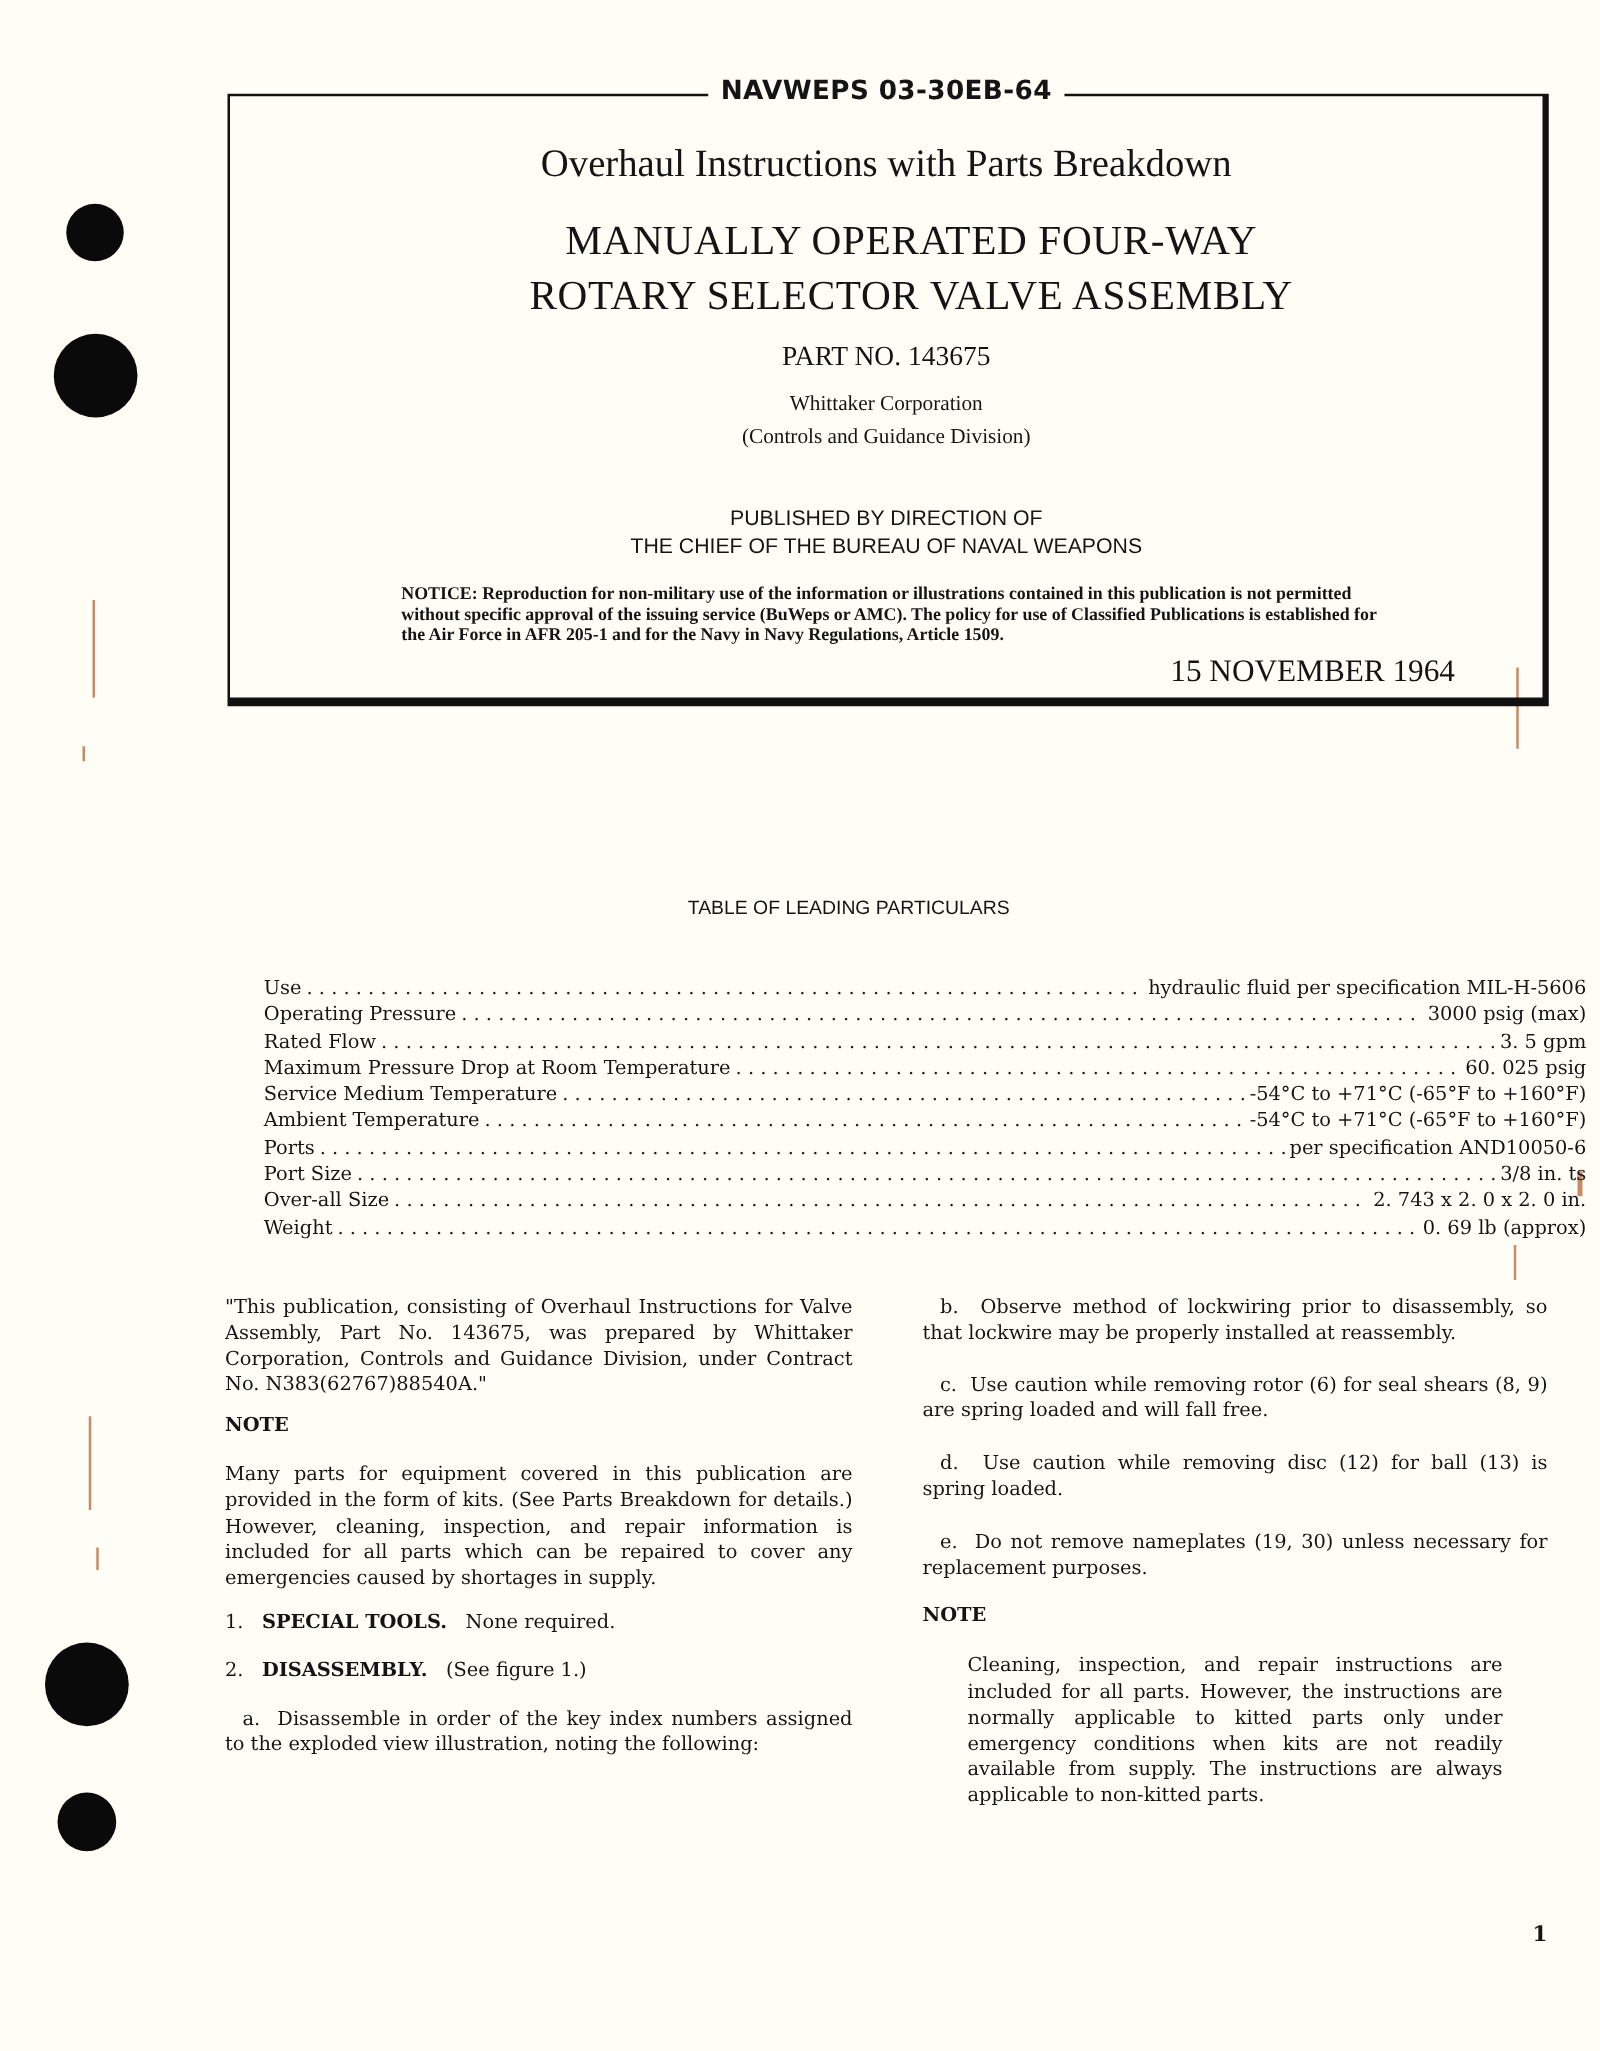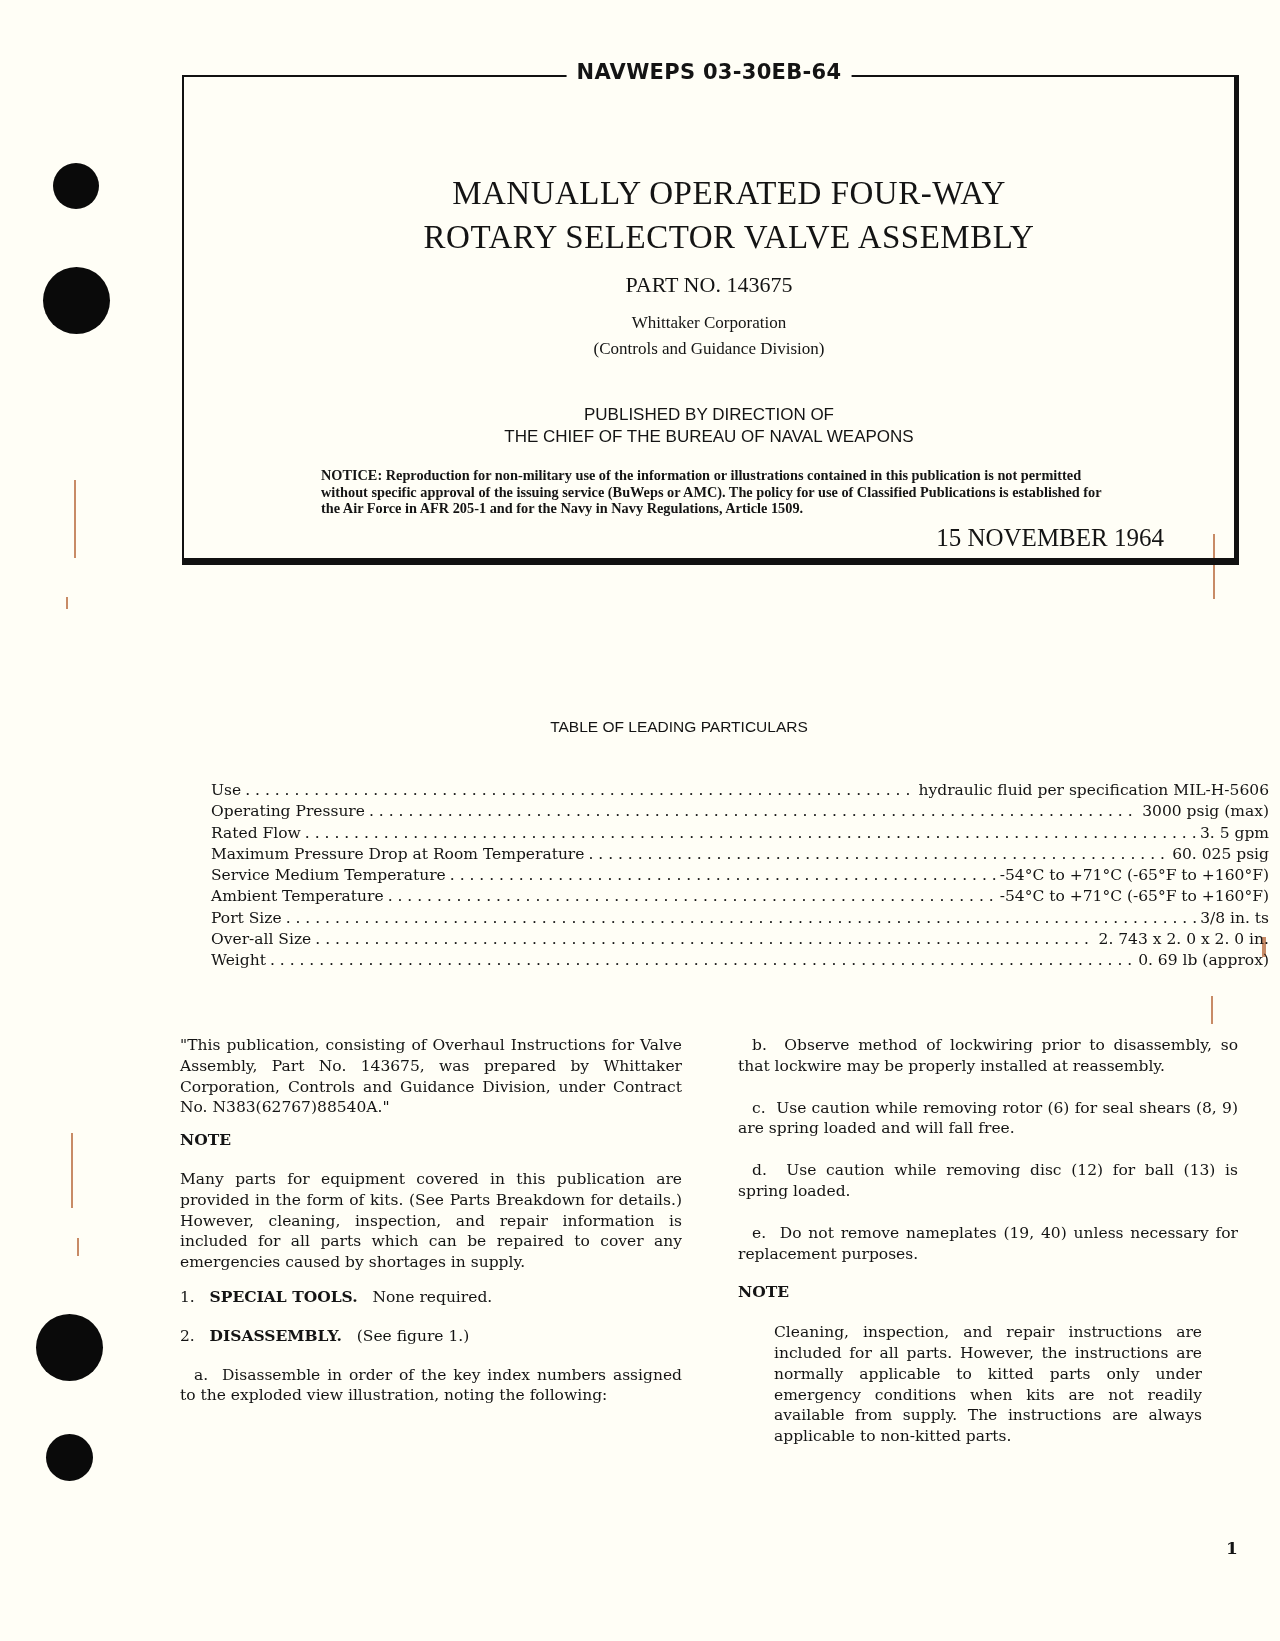--- a/index.html
+++ b/index.html
@@ -84,20 +84,21 @@
 <div class="stain" style="left:74px;top:480px;height:78px;"></div>
 <div class="stain" style="left:66px;top:597px;height:12px;"></div>
 <div class="stain" style="left:71px;top:1133px;height:75px;"></div>
 <div class="stain" style="left:77px;top:1238px;height:18px;"></div>
 <div class="stain" style="left:1213px;top:534px;height:65px;"></div>
 <div class="stain" style="left:1211px;top:996px;height:28px;"></div>
 <div class="stain" style="left:1262px;top:937px;height:20px;width:4px;"></div>
 
 <div class="box">
   <div class="doc-number">NAVWEPS 03-30EB-64</div>
+  <div class="c subtitle">Overhaul Instructions with Parts Breakdown</div>
   <div class="c title t1">MANUALLY OPERATED FOUR-WAY</div>
   <div class="c title t2">ROTARY SELECTOR VALVE ASSEMBLY</div>
   <div class="c partno">PART NO. 143675</div>
   <div class="c mfr">Whittaker Corporation</div>
   <div class="c pub pub1">PUBLISHED BY DIRECTION OF</div>
   <div class="c div">(Controls and Guidance Division)</div>
   <div class="c pub pub2">THE CHIEF OF THE BUREAU OF NAVAL WEAPONS</div>
   <div class="notice">NOTICE: Reproduction for non-military use of the information or illustrations contained in this publication is not permitted without specific approval of the issuing service (BuWeps or AMC). The policy for use of Classified Publications is established for the Air Force in AFR 205-1 and for the Navy in Navy Regulations, Article 1509.</div>
   <div class="date">15 NOVEMBER 1964</div>
 </div>
@@ -128,20 +129,25 @@
       <span class="lbl">Service Medium Temperature</span>
       <span class="dots"></span>
       <span class="val">-54°C to +71°C (-65°F to +160°F)</span>
     </div>
   <div class="row">
       <span class="lbl">Ambient Temperature</span>
       <span class="dots"></span>
       <span class="val">-54°C to +71°C (-65°F to +160°F)</span>
     </div>
   <div class="row">
+      <span class="lbl">Ports</span>
+      <span class="dots"></span>
+      <span class="val">per specification AND10050-6</span>
+    </div>
+  <div class="row">
       <span class="lbl">Port Size</span>
       <span class="dots"></span>
       <span class="val">3/8 in. ts</span>
     </div>
   <div class="row">
       <span class="lbl">Over-all Size</span>
       <span class="dots"></span>
       <span class="val">2. 743 x 2. 0 x 2. 0 in.</span>
     </div>
   <div class="row">
@@ -163,18 +169,18 @@
   </p>
   <p style="margin-top:18px;text-indent:14px;">
     <span>a.</span>&nbsp;&nbsp;<span>Disassemble in order of the key index numbers assigned to the exploded view illustration, noting the following:</span>
   </p>
 </div>
 
 <div class="col right" style="top:1035px;">
   <p style="text-indent:14px;"><span>b.</span>&nbsp;&nbsp;<span>Observe method of lockwiring prior to disassembly, so that lockwire may be properly installed at reassembly.</span></p>
   <p style="text-indent:14px;margin-top:21px;"><span>c.</span>&nbsp;&nbsp;<span>Use caution while removing rotor (6) for seal shears (8, 9) are spring loaded and will fall free.</span></p>
   <p style="text-indent:14px;margin-top:21px;"><span>d.</span>&nbsp;&nbsp;<span>Use caution while removing disc (12) for ball (13) is spring loaded.</span></p>
-  <p style="text-indent:14px;margin-top:21px;"><span>e.</span>&nbsp;&nbsp;<span>Do not remove nameplates (19, 40) unless necessary for replacement purposes.</span></p>
+  <p style="text-indent:14px;margin-top:21px;"><span>e.</span>&nbsp;&nbsp;<span>Do not remove nameplates (19, 30) unless necessary for replacement purposes.</span></p>
   <p class="note-h" style="margin-top:18px;">NOTE</p>
   <p class="indent-block" style="margin-top:19px;margin-left:36px;margin-right:36px;">Cleaning, inspection, and repair instructions are included for all parts. However, the instructions are normally applicable to kitted parts only under emergency conditions when kits are not readily available from supply. The instructions are always applicable to non-kitted parts.</p>
 </div>
 
 <div class="pageno">1</div>
 
 </body></html>

